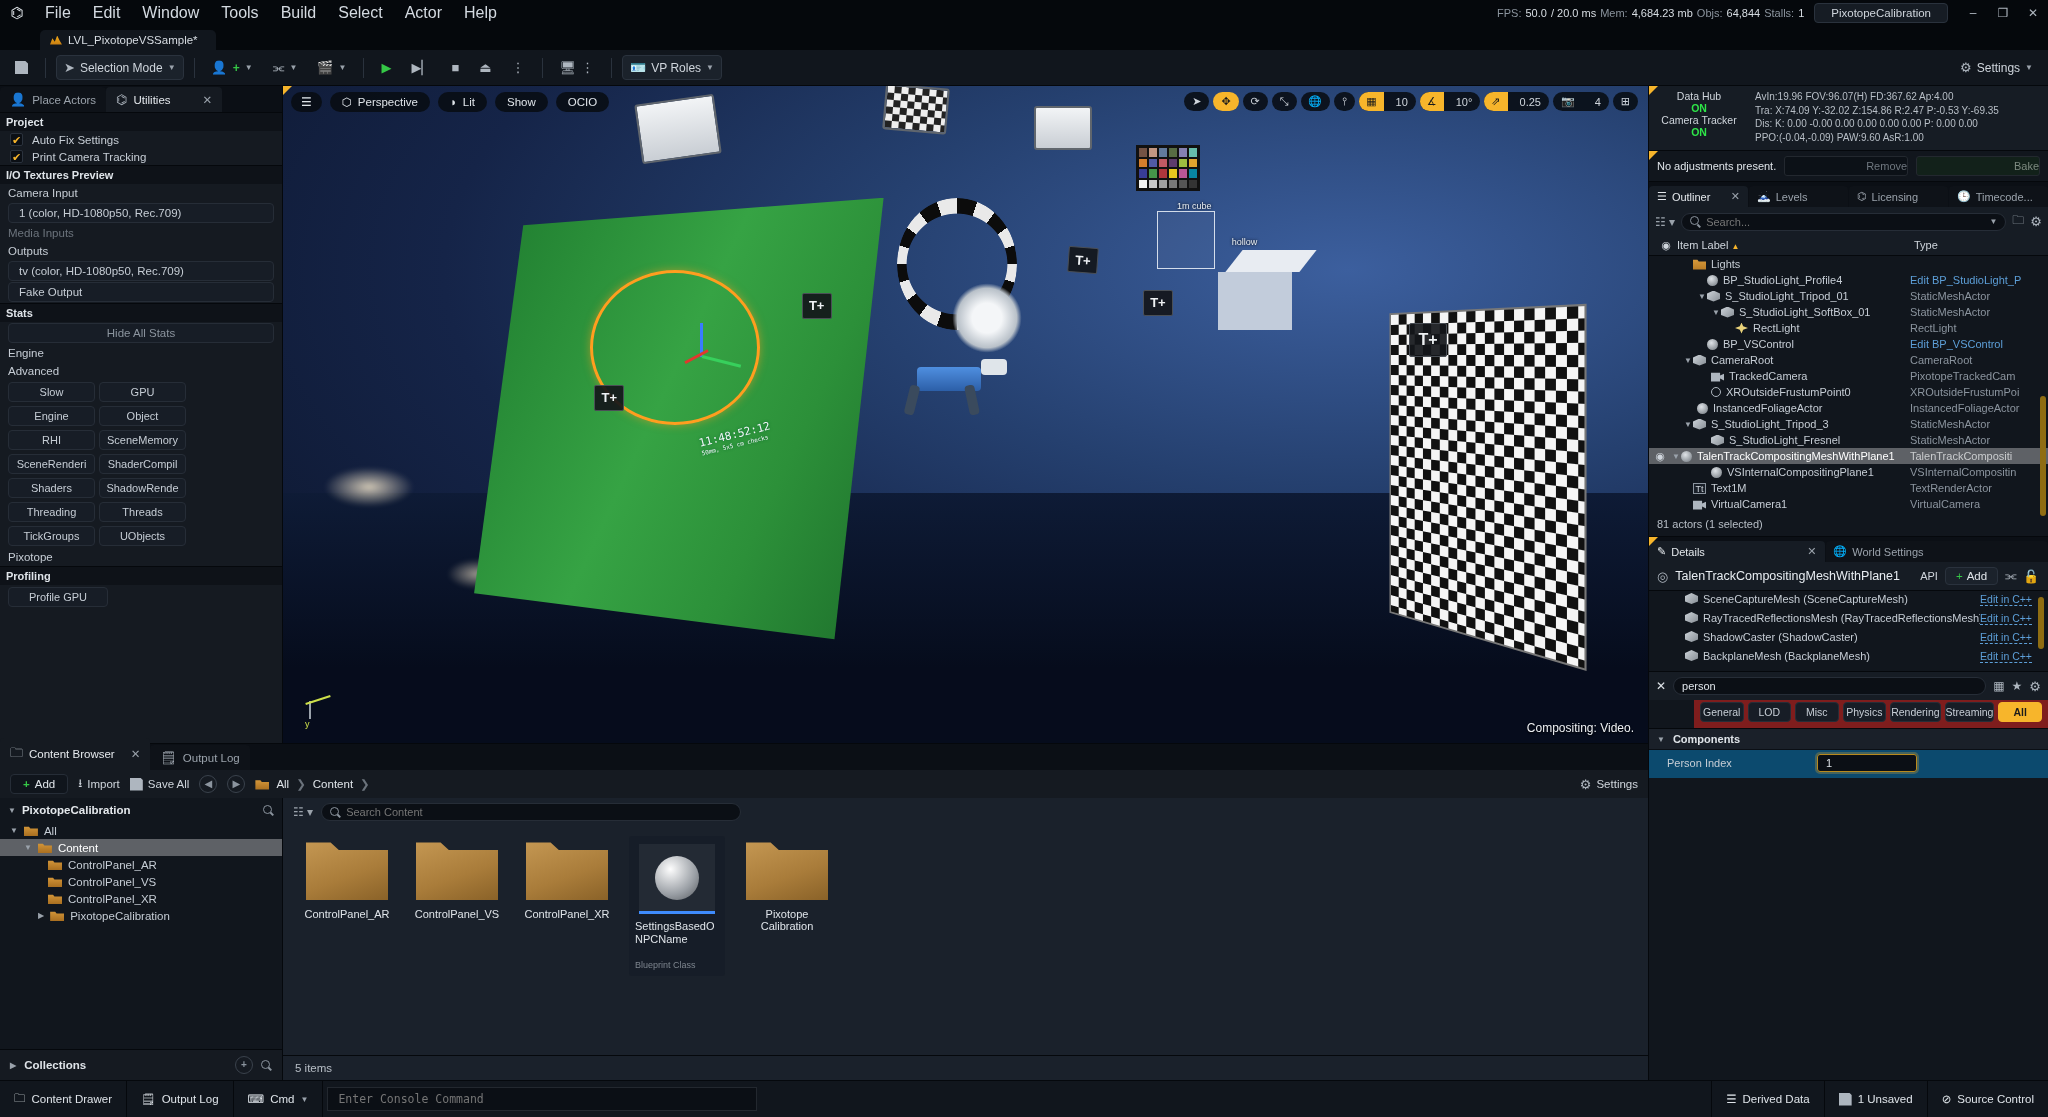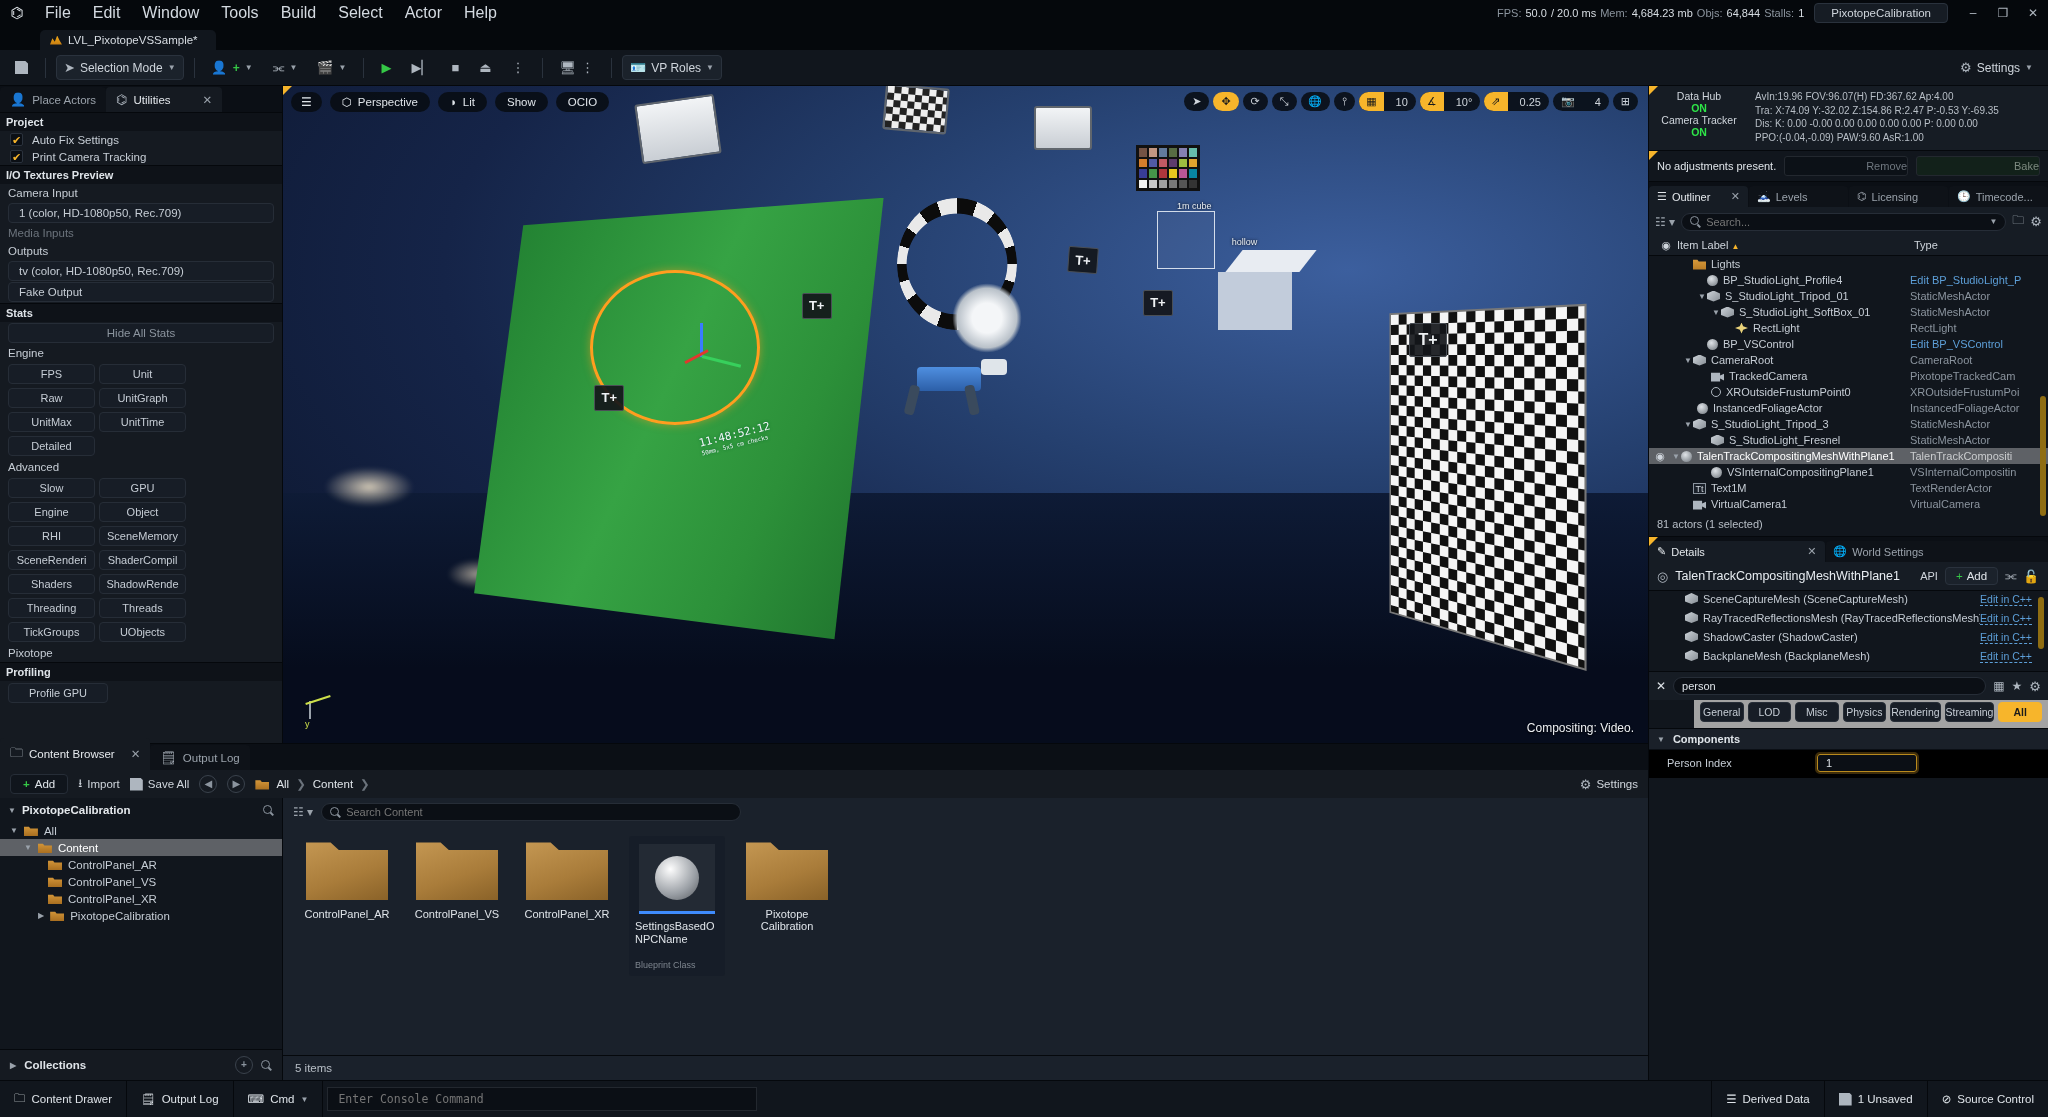--- a/index.html
+++ b/index.html
@@ -134,25 +134,25 @@
   
   .actor-hdr { display:flex; align-items:center; gap:7px; padding:5px 8px; background:#161c24; font-size:13px; color:#e8edf2;}
   .api { font-size:11px; color:#cfd5dc; }
   .add-btn { background:#1b222b; border:1px solid #2a323d; border-radius:4px; padding:2px 10px; color:#dfe4e9; font-size:11.5px; display:flex; gap:4px; align-items:center;}
   .add-btn b { color:#35c746; font-weight:normal; }
   .comp-list { background:#11161d; border-top:1px solid #05080c; position:relative; padding:2px 0;}
   .comp-row { display:flex; align-items:flex-start; height:19px; padding:0 16px 0 36px; font-size:11px; color:#c6cdd5;}
   .comp-row .cname { flex:1; white-space:nowrap; overflow:hidden;}
   .comp-row .cedit { color:#5d9fd8; text-decoration:underline dashed; text-underline-offset:2px; font-size:10.5px;}
   .dsearch { display:flex; align-items:center; gap:7px; padding:5px 7px; background:#161c24; border-top:1px solid #05080c;}
-  .chips { display:flex; gap:4px; padding:2px 6px 6px; background:#a3a3a3;margin-left:45px;}
+  .chips { display:flex; gap:4px; padding:2px 6px 6px; background:#7f1d1d;margin-left:45px;}
   .chip { flex:1; text-align:center; background:#171d26; border:1px solid #262d37; border-radius:4px; font-size:10.5px; color:#c6cdd5; padding:3px 0;}
   .chip.on { background:#f7b52b; border-color:#f7b52b; color:#1b1b1b; font-weight:bold;}
   .dsec { display:flex; gap:8px; align-items:center; background:#1a2029; padding:4px 8px; font-size:11px; font-weight:bold; color:#dfe4e9; border-top:1px solid #05080c;}
-  .prop-row { display:flex; align-items:center; background:#000000; padding:4px 8px 6px 18px; font-size:11px; border-top:1px solid #0b0f15;}
+  .prop-row { display:flex; align-items:center; background:#0c4a6e; padding:4px 8px 6px 18px; font-size:11px; border-top:1px solid #0b0f15;}
   .prop-row .plabel { width:150px; color:#c6cdd5;}
   .prop-input { width:100px; background:#0b0f15; border:1px solid #b98a1d; border-radius:3px; color:#dfe4e9; padding:2px 8px; font-size:11px; outline:2px solid rgba(247,181,43,.25); font-family:"Liberation Sans",sans-serif;}
   .rfill { flex:1; background:#11161d; }
 
   
   #contentbrowser { height:337px; background:#151a21; border-top:1px solid #05080c; display:flex; flex-direction:column;}
   .cb-toolbar { display:flex; align-items:center; gap:10px; padding:4px 10px; background:#151a21;}
   .cb-btn { display:flex; gap:5px; align-items:center; background:#10151c; border:1px solid #262d37; border-radius:4px; color:#dfe4e9; padding:3px 12px; font-size:11.5px;}
   .cb-flat { display:flex; gap:5px; align-items:center; color:#cfd5dc; font-size:11.5px; background:transparent; border:none;}
   .navc { width:18px; height:18px; border:1px solid #3a424c; border-radius:50%; color:#8b949e; font-size:10px; line-height:16px; text-align:center;}
@@ -313,29 +313,20 @@
         <div class="sec-h">I/O Textures Preview</div>
         <div class="lbl">Camera Input</div>
         <button class="u-btn">1 (color, HD-1080p50, Rec.709)</button>
         <div class="lbl dim">Media Inputs</div>
         <div class="lbl">Outputs</div>
         <button class="u-btn">tv (color, HD-1080p50, Rec.709)</button>
         <button class="u-btn">Fake Output</button>
         <div class="sec-h">Stats</div>
         <button class="u-btn center">Hide All Stats</button>
         <div class="lbl">Engine</div>
-        <div class="stat-grid">
-          <button class="stat">FPS</button>
-          <button class="stat">Unit</button>
-          <button class="stat">Raw</button>
-          <button class="stat">UnitGraph</button>
-          <button class="stat">UnitMax</button>
-          <button class="stat">UnitTime</button>
-          <button class="stat">Detailed</button>
-        </div>
         <div class="lbl">Advanced</div>
         <div class="stat-grid">
           <button class="stat">Slow</button>
           <button class="stat">GPU</button>
           <button class="stat">Engine</button>
           <button class="stat">Object</button>
           <button class="stat">RHI</button>
           <button class="stat">SceneMemory</button>
           <button class="stat">SceneRenderi</button>
           <button class="stat">ShaderCompil</button>

